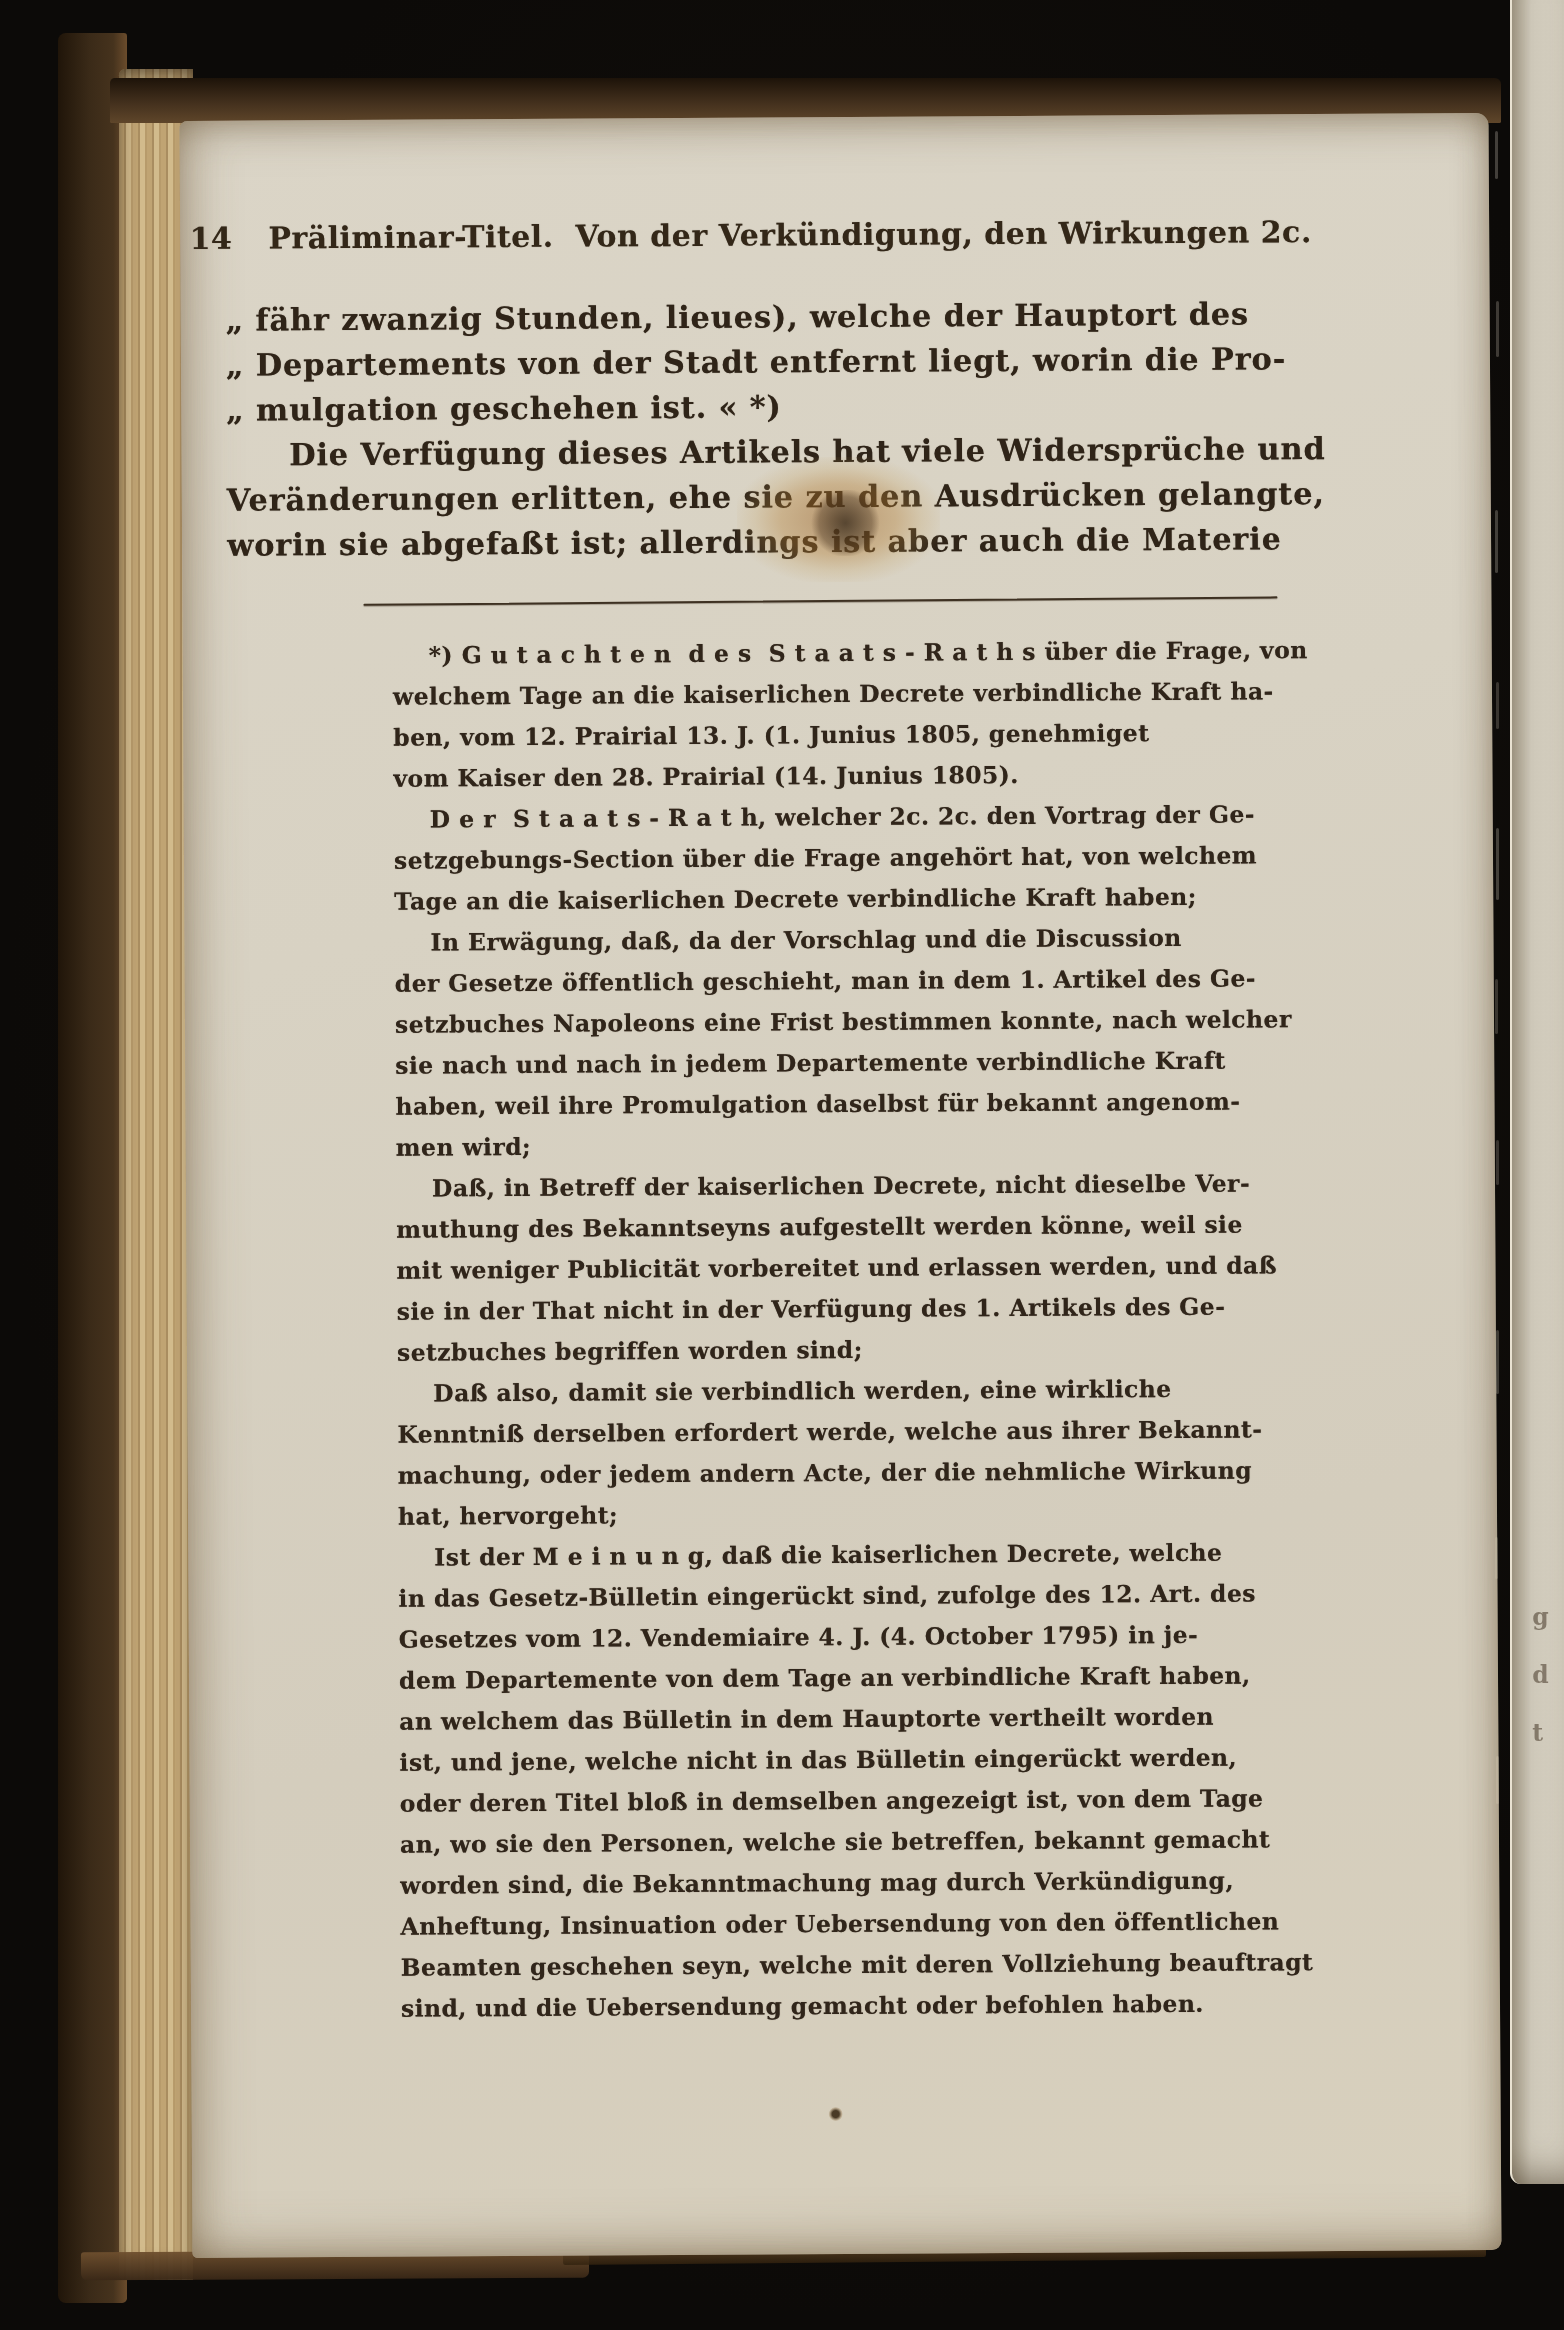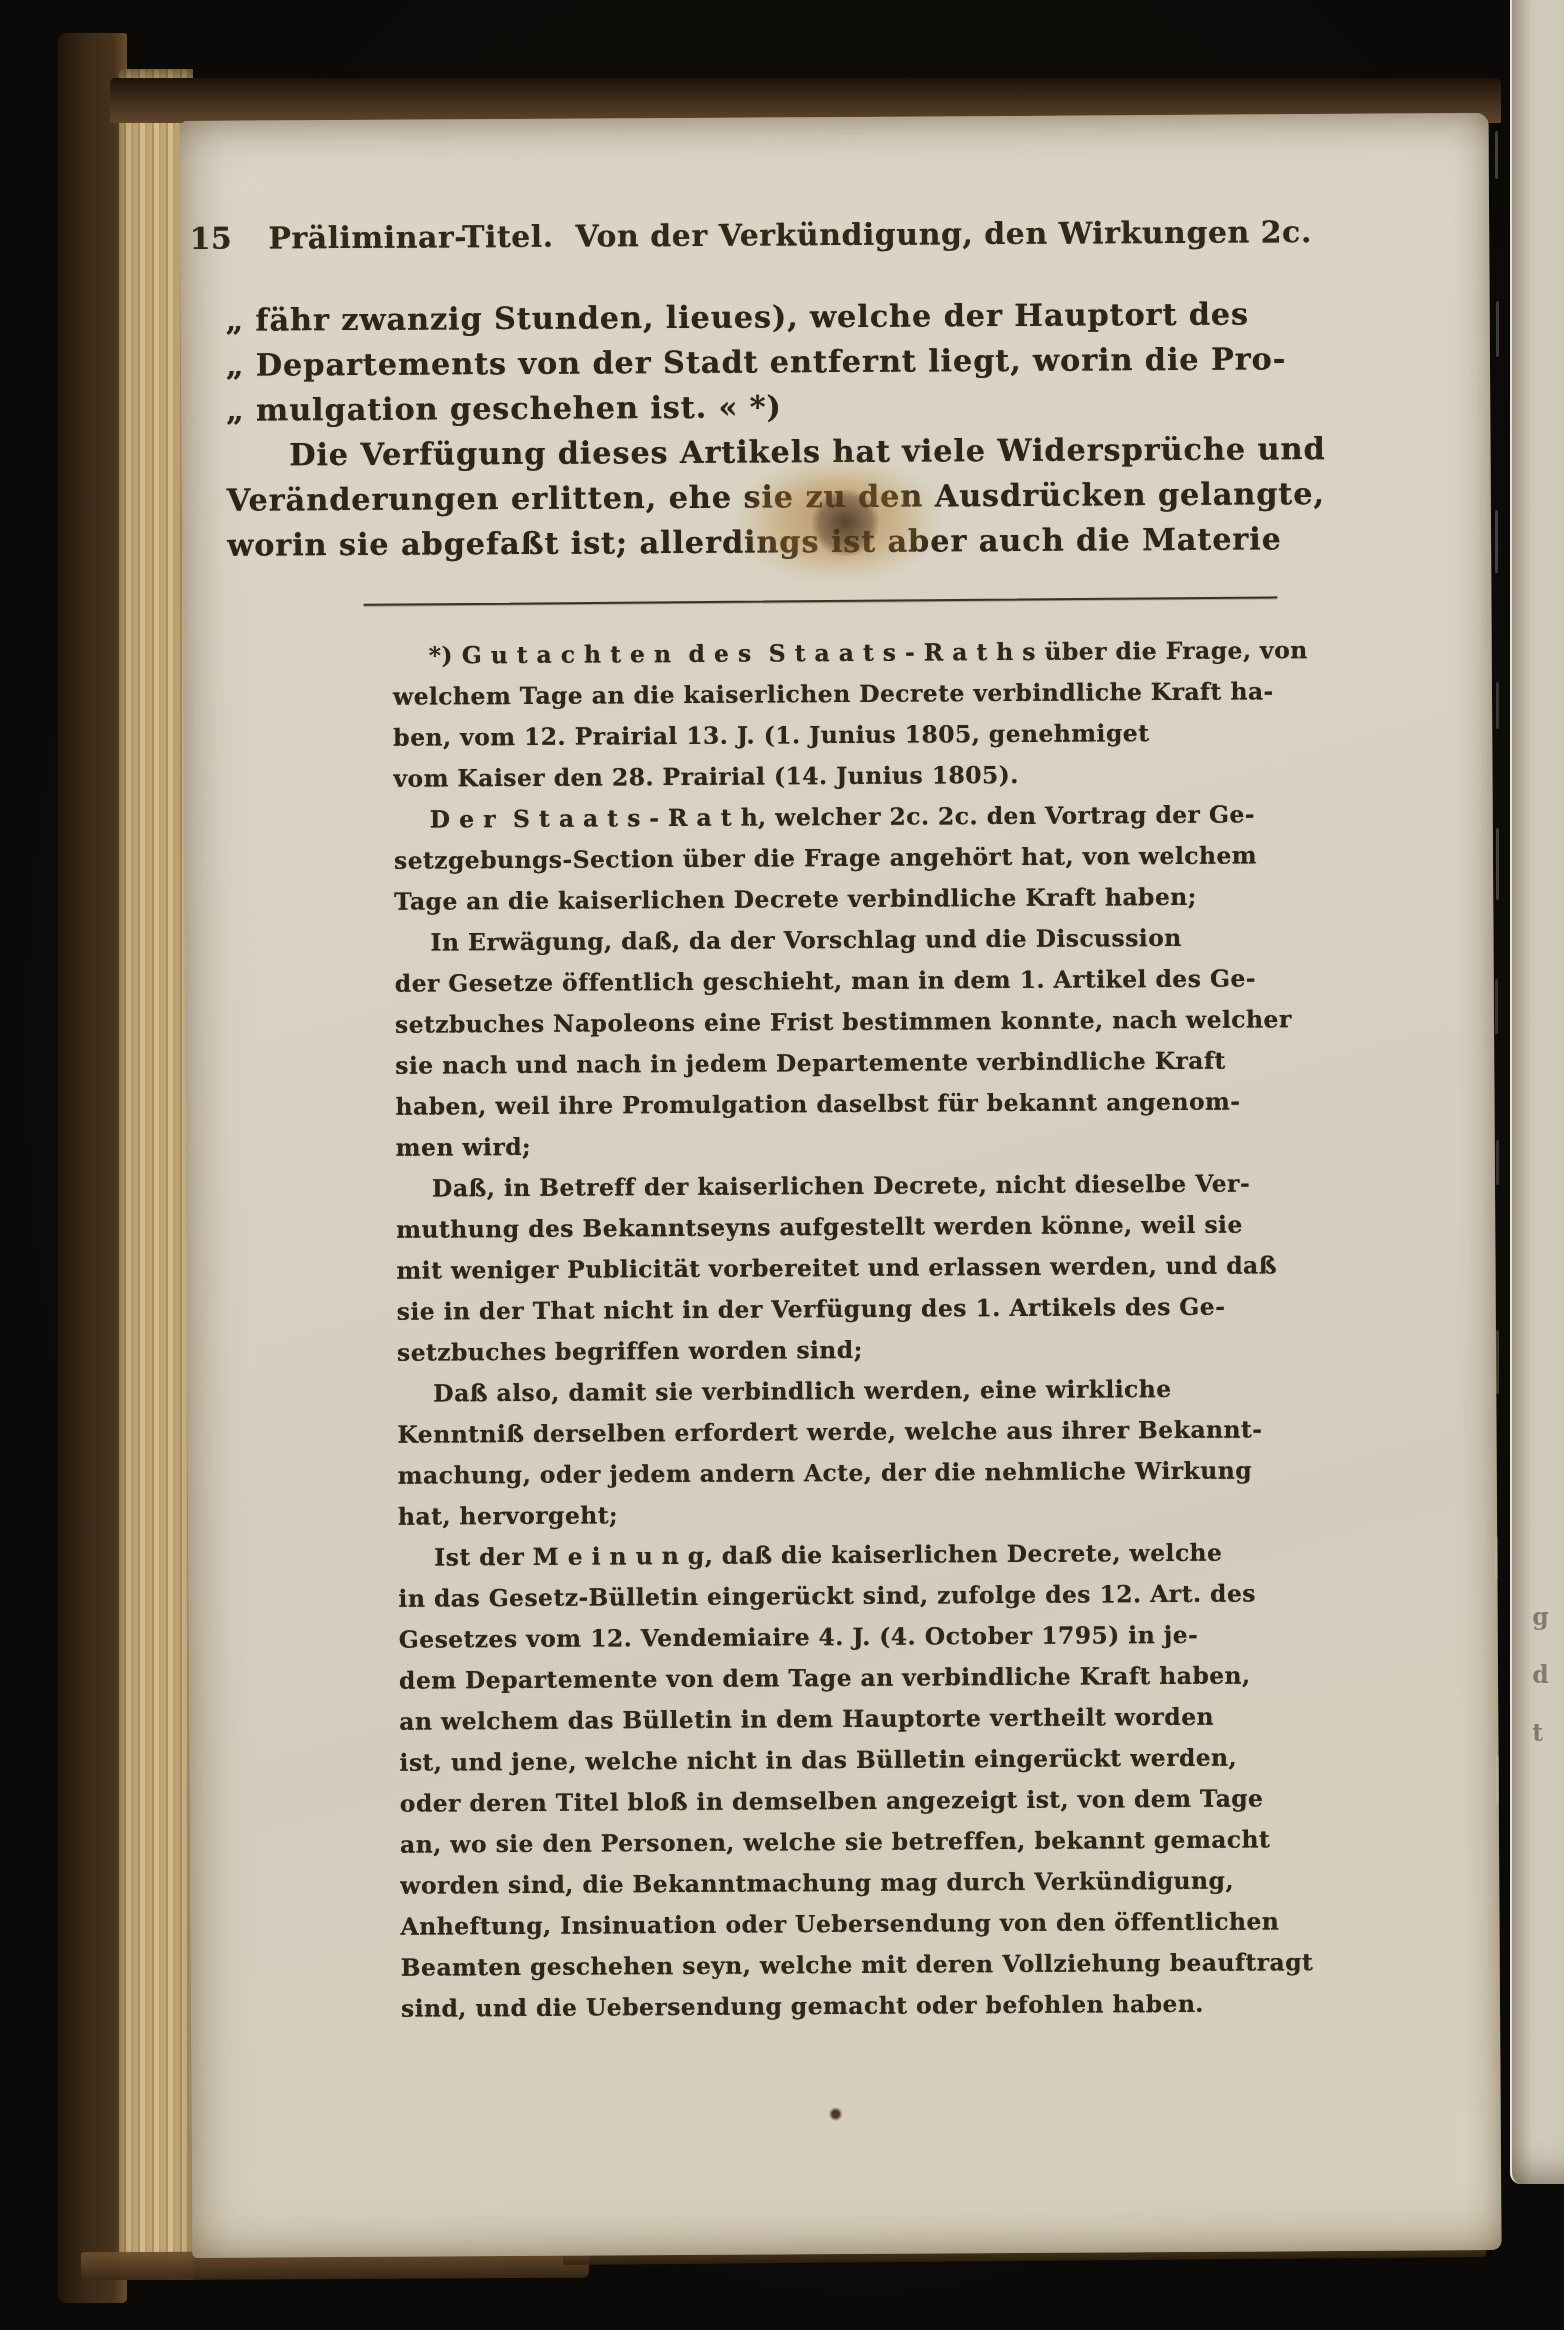--- a/index.html
+++ b/index.html
@@ -71,21 +71,21 @@
 
   <div class="cover-left"></div>
   <div class="pages-left"></div>
   <div class="cover-top"></div>
   <div class="bottom-edge"></div>
   <div class="bottom-edge2"></div>
 
   <div class="page">
 
     <div class="header-row">
-      <span>15</span>
+      <span>14</span>
       <span>Präliminar-Titel.  Von der Verkündigung, den Wirkungen 2c.</span>
     </div>
 
     <div class="body-block">
         <div class="line">„ fähr zwanzig Stunden, lieues), welche der Hauptort des</div>
         <div class="line">„ Departements von der Stadt entfernt liegt, worin die Pro-</div>
         <div class="line">„ mulgation geschehen ist. « *)</div>
         <div class="line">  Die Verfügung dieses Artikels hat viele Widersprüche und</div>
         <div class="line">Veränderungen erlitten, ehe sie zu den Ausdrücken gelangte,</div>
         <div class="line">worin sie abgefaßt ist; allerdings ist aber auch die Materie</div>

